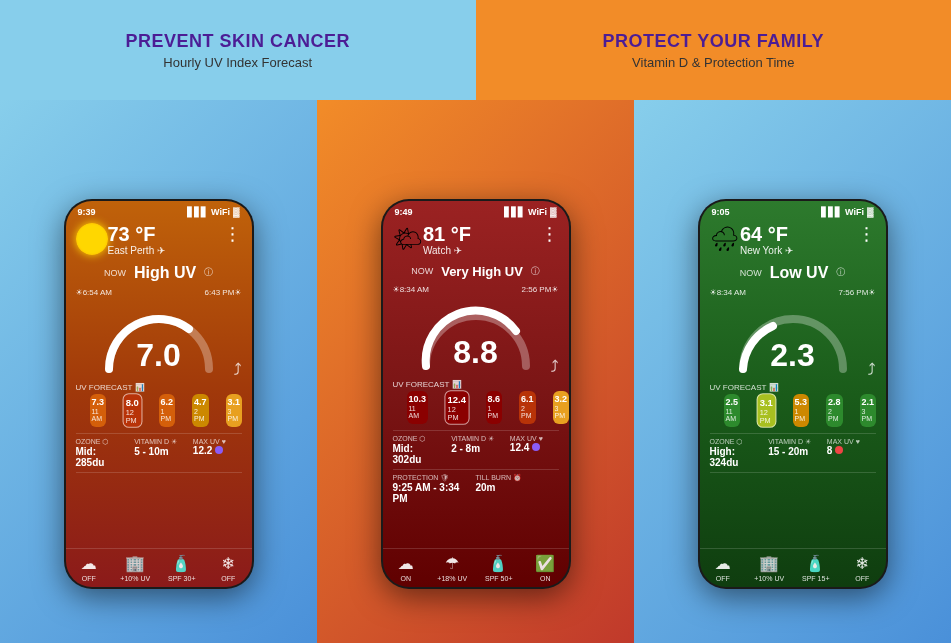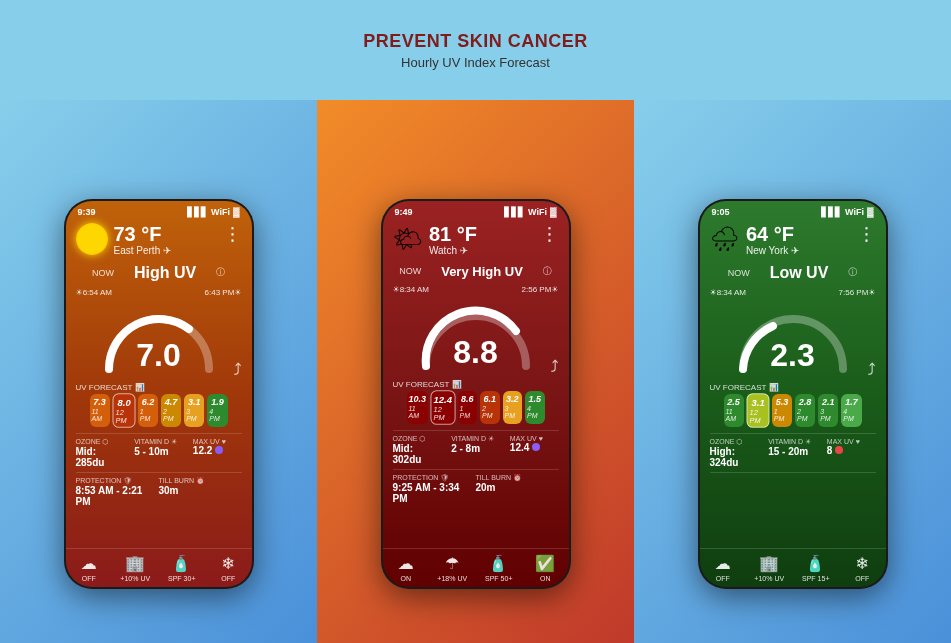--- a/index.html
+++ b/index.html
@@ -25,21 +25,21 @@
       align-items: center;
       justify-content: center;
       padding: 10px;
     }
     .banner-1 { background: #87ceeb; }
     .banner-2 { background: #f28c28; }
     .banner-3 { background: #87ceeb; }
     .banner-title {
       font-size: 18px;
       font-weight: 900;
-      color: #7f1d1d;
+      color: #4c1d95;
       text-align: center;
       letter-spacing: 0.5px;
       text-transform: uppercase;
     }
     .banner-subtitle {
       font-size: 13px;
       color: #333;
       text-align: center;
       margin-top: 3px;
     }
@@ -94,39 +94,39 @@
     }
     .status-icons { display: flex; gap: 3px; align-items: center; }
 
     
     .phone-top {
       padding: 4px 10px 6px;
       display: flex;
       justify-content: space-between;
       align-items: flex-start;
     }
-    .weather-info { display: flex; align-items: center; gap: 6px; }
+    .weather-info { display: flex; align-items: center; }
     .weather-icon-sun {
       width: 32px; height: 32px;
       background: radial-gradient(circle, #FFD700 60%, #FFA500 100%);
       border-radius: 50%;
       box-shadow: 0 0 8px #FFD700;
     }
     .temp-location { display: flex; flex-direction: column; }
     .temperature { font-size: 20px; font-weight: 700; color: #fff; line-height: 1.1; }
     .location { font-size: 10px; color: rgba(255,255,255,0.9); }
     .menu-dots { color: #fff; font-size: 18px; cursor: pointer; }
 
     
     .uv-label-row {
       display: flex;
       align-items: center;
       justify-content: center;
       padding: 2px 0 4px;
-      gap: 20px;
+      gap: 8px;
     }
     .uv-now { font-size: 9px; color: rgba(255,255,255,0.8); text-transform: uppercase; }
     .uv-level { font-size: 16px; font-weight: 800; color: #fff; }
     .uv-info { font-size: 9px; color: rgba(255,255,255,0.7); }
 
     
     .sun-times {
       display: flex;
       justify-content: space-between;
       align-items: center;
@@ -166,24 +166,23 @@
     .section-label {
       font-size: 8px;
       color: rgba(255,255,255,0.8);
       padding: 4px 10px 2px;
       display: flex;
       align-items: center;
       gap: 3px;
     }
     .forecast-row {
       display: flex;
-      gap: 3px;
+      gap: 17px;
       padding: 0 24px;
       margin-bottom: 4px;
-      font-style: italic;
     }
     .forecast-item {
       flex: 1;
       border-radius: 6px;
       padding: 3px 2px;
       display: flex;
       flex-direction: column;
       align-items: center;
     }
     .forecast-value { font-size: 9px; font-weight: 700; color: #fff; }
@@ -259,20 +258,24 @@
     .dot-purple { background: #8b5cf6; }
     .dot-red { background: #ef4444; }
   </style>
 </head>
 <body>
 
 <div class="banners">
   <div class="banner banner-1">
     <div class="banner-title">PREVENT SKIN CANCER</div>
     <div class="banner-subtitle">Hourly UV Index Forecast</div>
+  </div>
+  <div class="banner banner-2">
+    <div class="banner-title">PROTECT YOUR FAMILY</div>
+    <div class="banner-subtitle">Vitamin D &amp; Protection Time</div>
   </div>
 </div>
 
 <div class="phones">
 
   <div class="phone-wrapper phone-wrapper-1">
     <div class="phone phone-orange">
       <div class="phone-inner">
         <div class="status-bar">
           <span>9:39</span>
@@ -354,30 +357,20 @@
           </div>
           <div class="ozone-col">
             <div class="ozone-sublabel">MAX UV ♥</div>
             <div class="ozone-value">
               <span>12.2</span>
               <span class="dot-indicator dot-purple"></span>
             </div>
           </div>
         </div>
         <div class="divider-line"></div>
-        <div class="protection-row">
-          <div class="prot-col">
-            <div class="prot-label">PROTECTION 🛡</div>
-            <div class="prot-value">8:53 AM - 2:21 PM</div>
-          </div>
-          <div class="prot-col">
-            <div class="prot-label">TILL BURN ⏰</div>
-            <div class="prot-value">30m</div>
-          </div>
-        </div>
         <div class="bottom-icons">
           <div class="bottom-item">
             <span class="bottom-icon">☁</span>
             <span class="bottom-label">OFF</span>
           </div>
           <div class="bottom-item">
             <span class="bottom-icon">🏢</span>
             <span class="bottom-label">+10% UV</span>
           </div>
           <div class="bottom-item">

